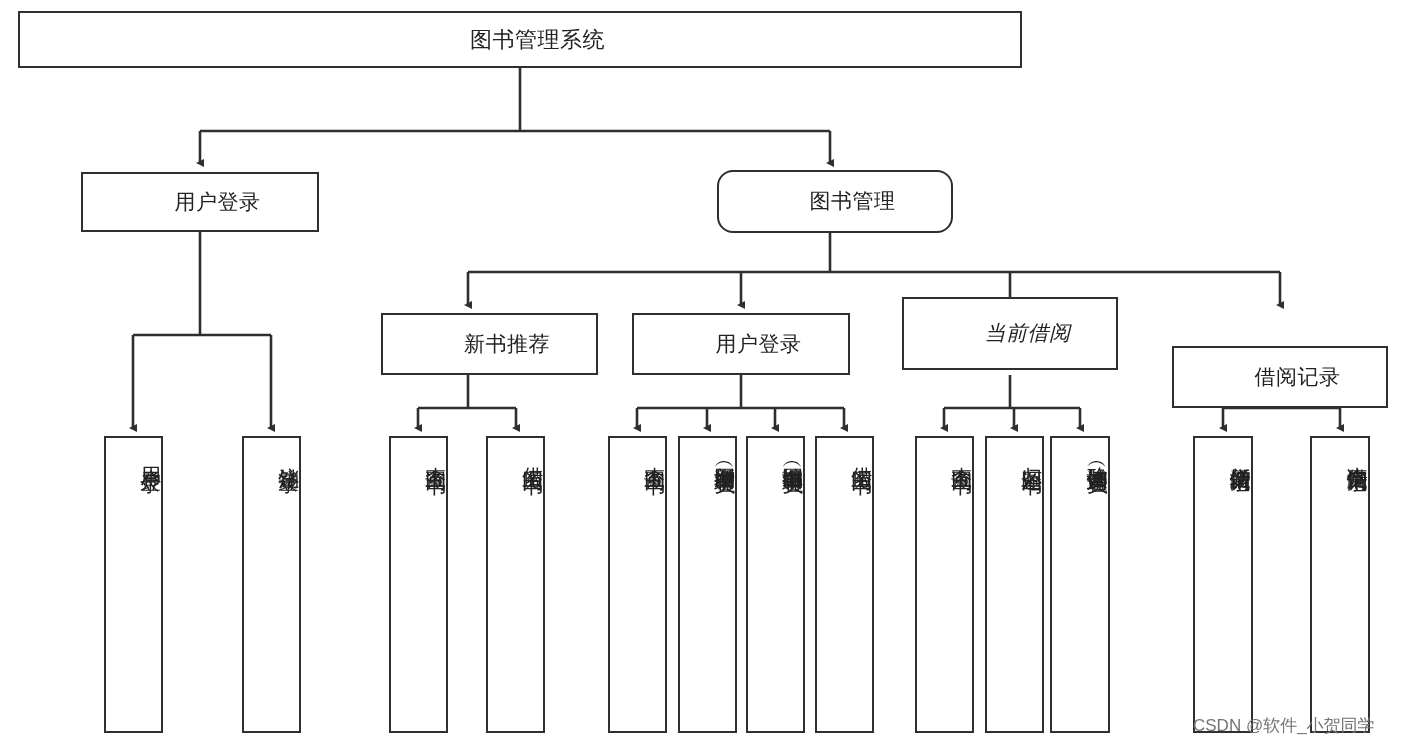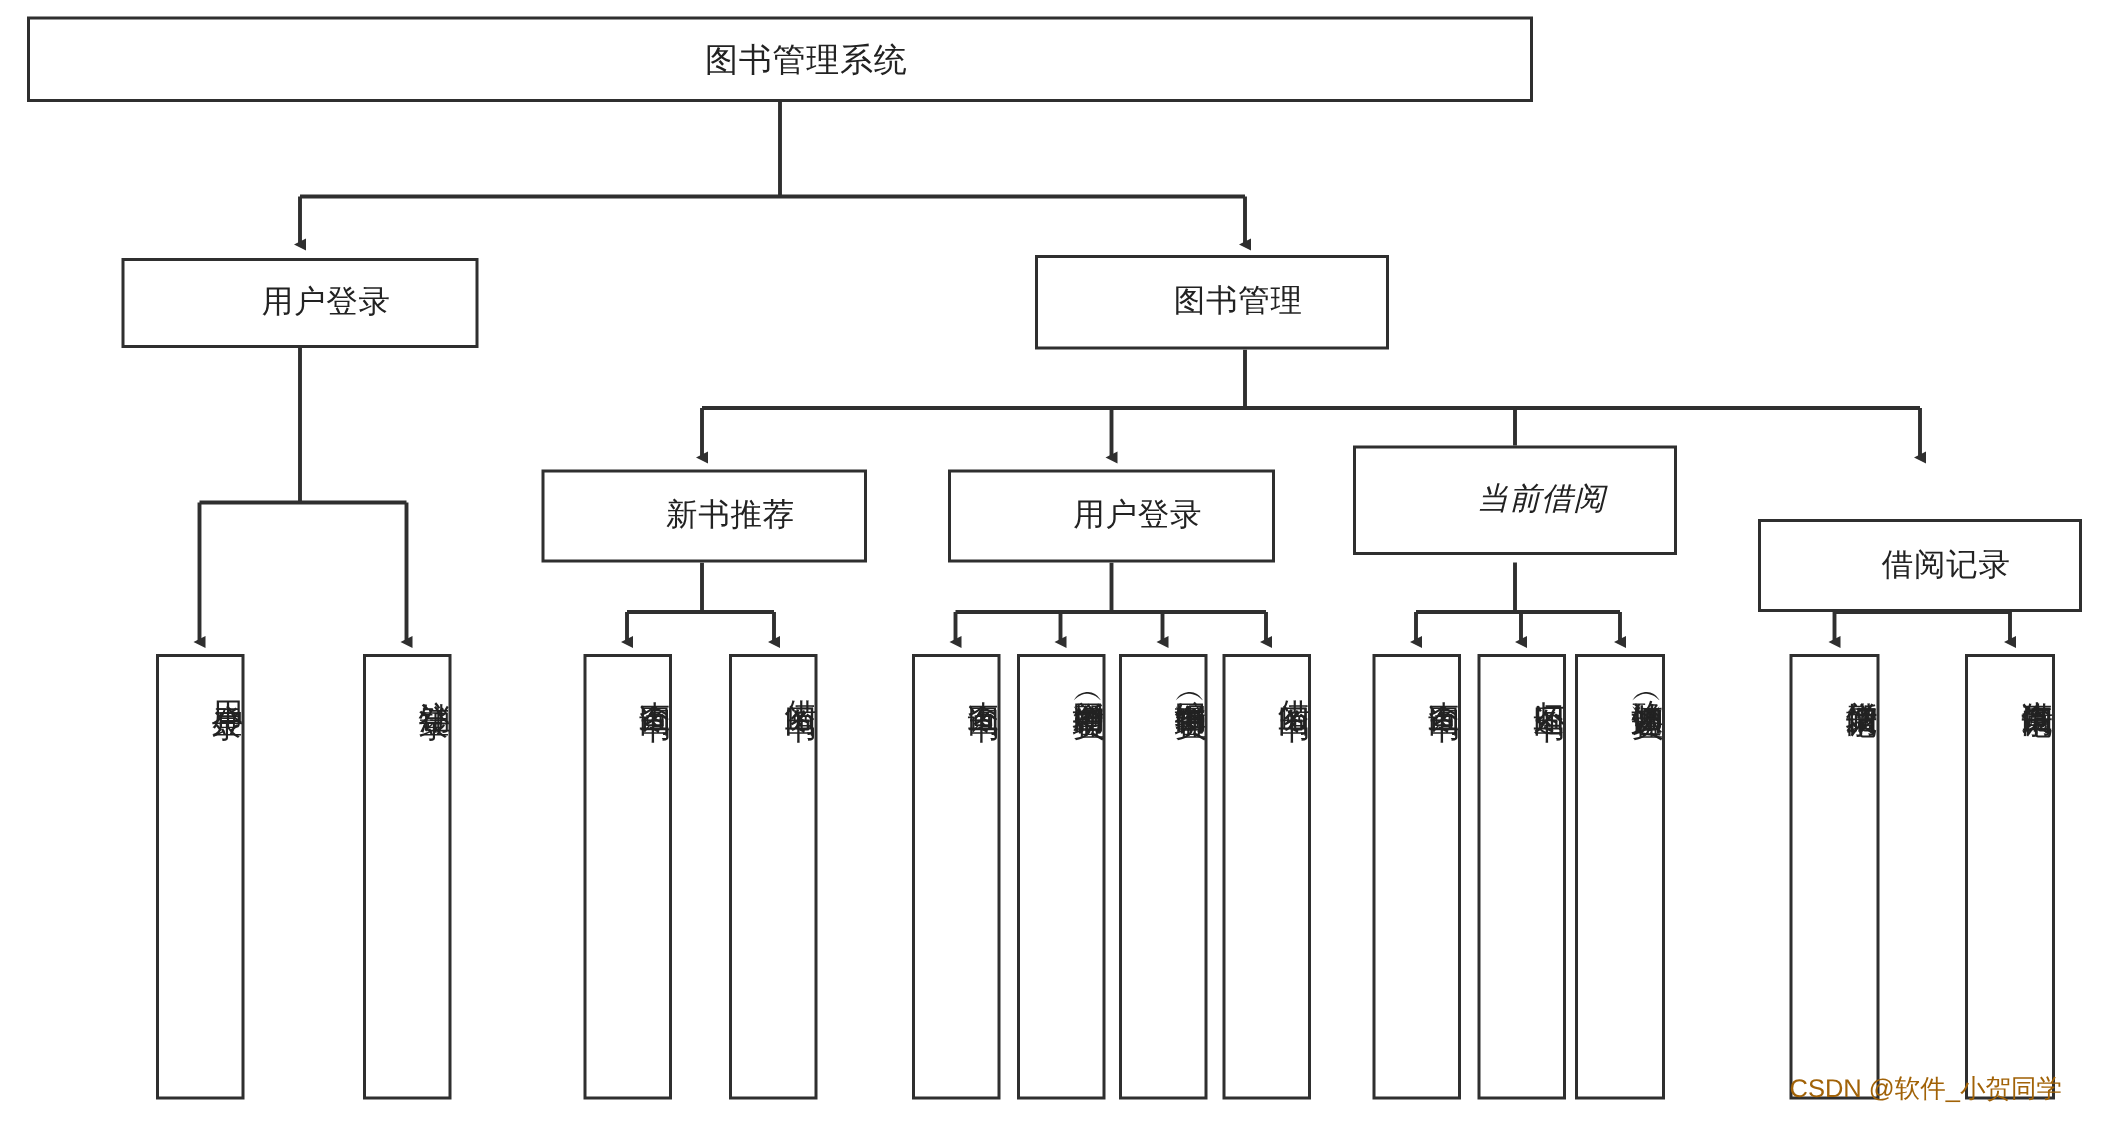--- a/index.html
+++ b/index.html
@@ -66,21 +66,21 @@
     white-space: nowrap;
   }
   .node.vert.tall .label {
     letter-spacing: 1px;
   }
   .watermark {
     position: absolute;
     left: 1193px;
     top: 714px;
     font-size: 17px;
-    color: #a16207;
+    color: #737373;
     white-space: nowrap;
     z-index: 5;
     font-family: "Liberation Sans", "DejaVu Sans", sans-serif;
   }
 </style>
 </head>
 <body>
 
 <div id="canvas">
 
@@ -135,25 +135,25 @@
   </svg>
 
   <div class="node root horiz" style="left:18px; top:11px; width:1004px; height:57px;">
     <span class="label">图书管理系统</span>
   </div>
 
   <div class="node horiz" style="left:81px; top:172px; width:238px; height:60px;">
     <span class="label">用户登录</span>
   </div>
 
-  <div class="node horiz" style="left:690px; top:170px; width:236px; height:63px;">
+  <div class="node horiz" style="left:717px; top:170px; width:236px; height:63px;border-radius:16px;">
     <span class="label">图书管理</span>
   </div>
 
-  <div class="node horiz" style="left:361px; top:313px; width:217px; height:62px;">
+  <div class="node horiz" style="left:381px; top:313px; width:217px; height:62px;">
     <span class="label">新书推荐</span>
   </div>
 
   <div class="node horiz" style="left:632px; top:313px; width:218px; height:62px;">
     <span class="label">用户登录</span>
   </div>
 
   <div class="node horiz" style="left:902px; top:297px; width:216px; height:73px;font-style:italic;">
     <span class="label">当前借阅</span>
   </div>

